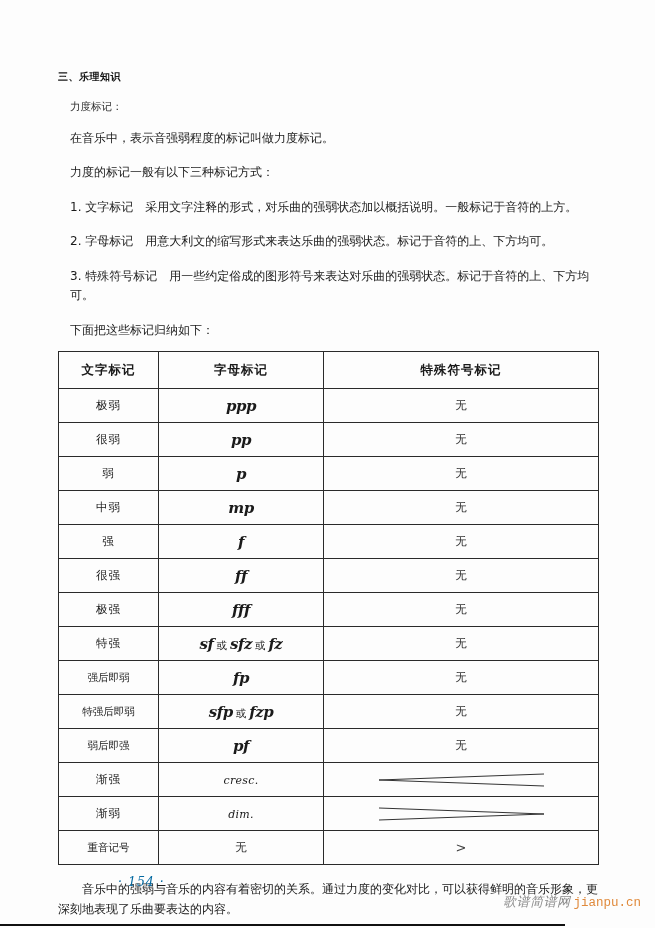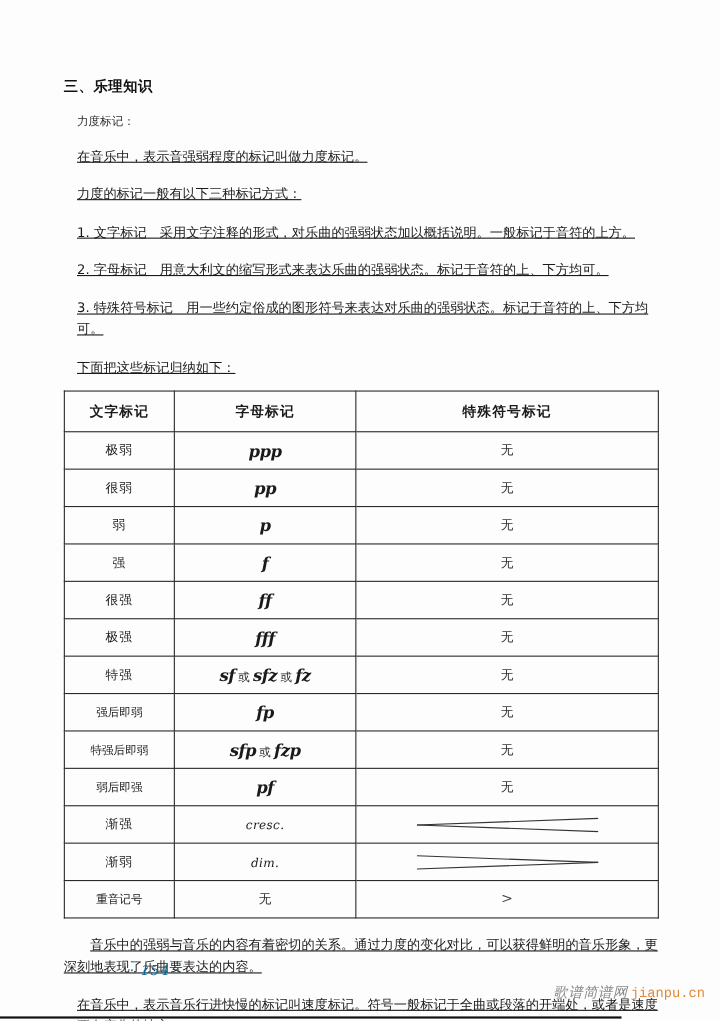--- a/index.html
+++ b/index.html
@@ -22,38 +22,37 @@
   }
   .content {
     position: absolute;
     left: 58px;
     top: 70px;
     width: 540px;
   }
 
   
   .section-title {
-    font-size: 13px;
+    font-size: 10px;
     font-weight: bold;
     letter-spacing: 0.5px;
     margin: 0 0 9px 0;
     color: #111;
   }
   .small-label {
     font-size: 10.5px;
     margin: 16px 0 7px 0;
     padding-left: 12px;
     color: #2b2b2b;
   }
   .para {
     font-size: 12px;
     line-height: 1.62;
     margin: 15px 0 6px 0;
     color: #1a1a1a;
-    text-decoration: underline;
   }
   .para.indent { text-indent: 24px; }
   .para.list-item { padding-left: 12px; }
   .para.hang { padding-left: 12px; }
 
   
   table.dyn {
     border-collapse: collapse;
     width: 540px;
     margin: 11px 0 12px 0;
@@ -213,20 +212,25 @@
             <td class="label-cell">很弱</td>
             <td><span class="mus">pp</span></td>
             <td><span class="none-mark">无</span></td>
           </tr>
           <tr>
             <td class="label-cell">弱</td>
             <td><span class="mus">p</span></td>
             <td><span class="none-mark">无</span></td>
           </tr>
           <tr>
+            <td class="label-cell">中弱</td>
+            <td><span class="mus">mp</span></td>
+            <td><span class="none-mark">无</span></td>
+          </tr>
+          <tr>
             <td class="label-cell">强</td>
             <td><span class="mus">f</span></td>
             <td><span class="none-mark">无</span></td>
           </tr>
           <tr>
             <td class="label-cell">很强</td>
             <td><span class="mus">ff</span></td>
             <td><span class="none-mark">无</span></td>
           </tr>
           <tr>

